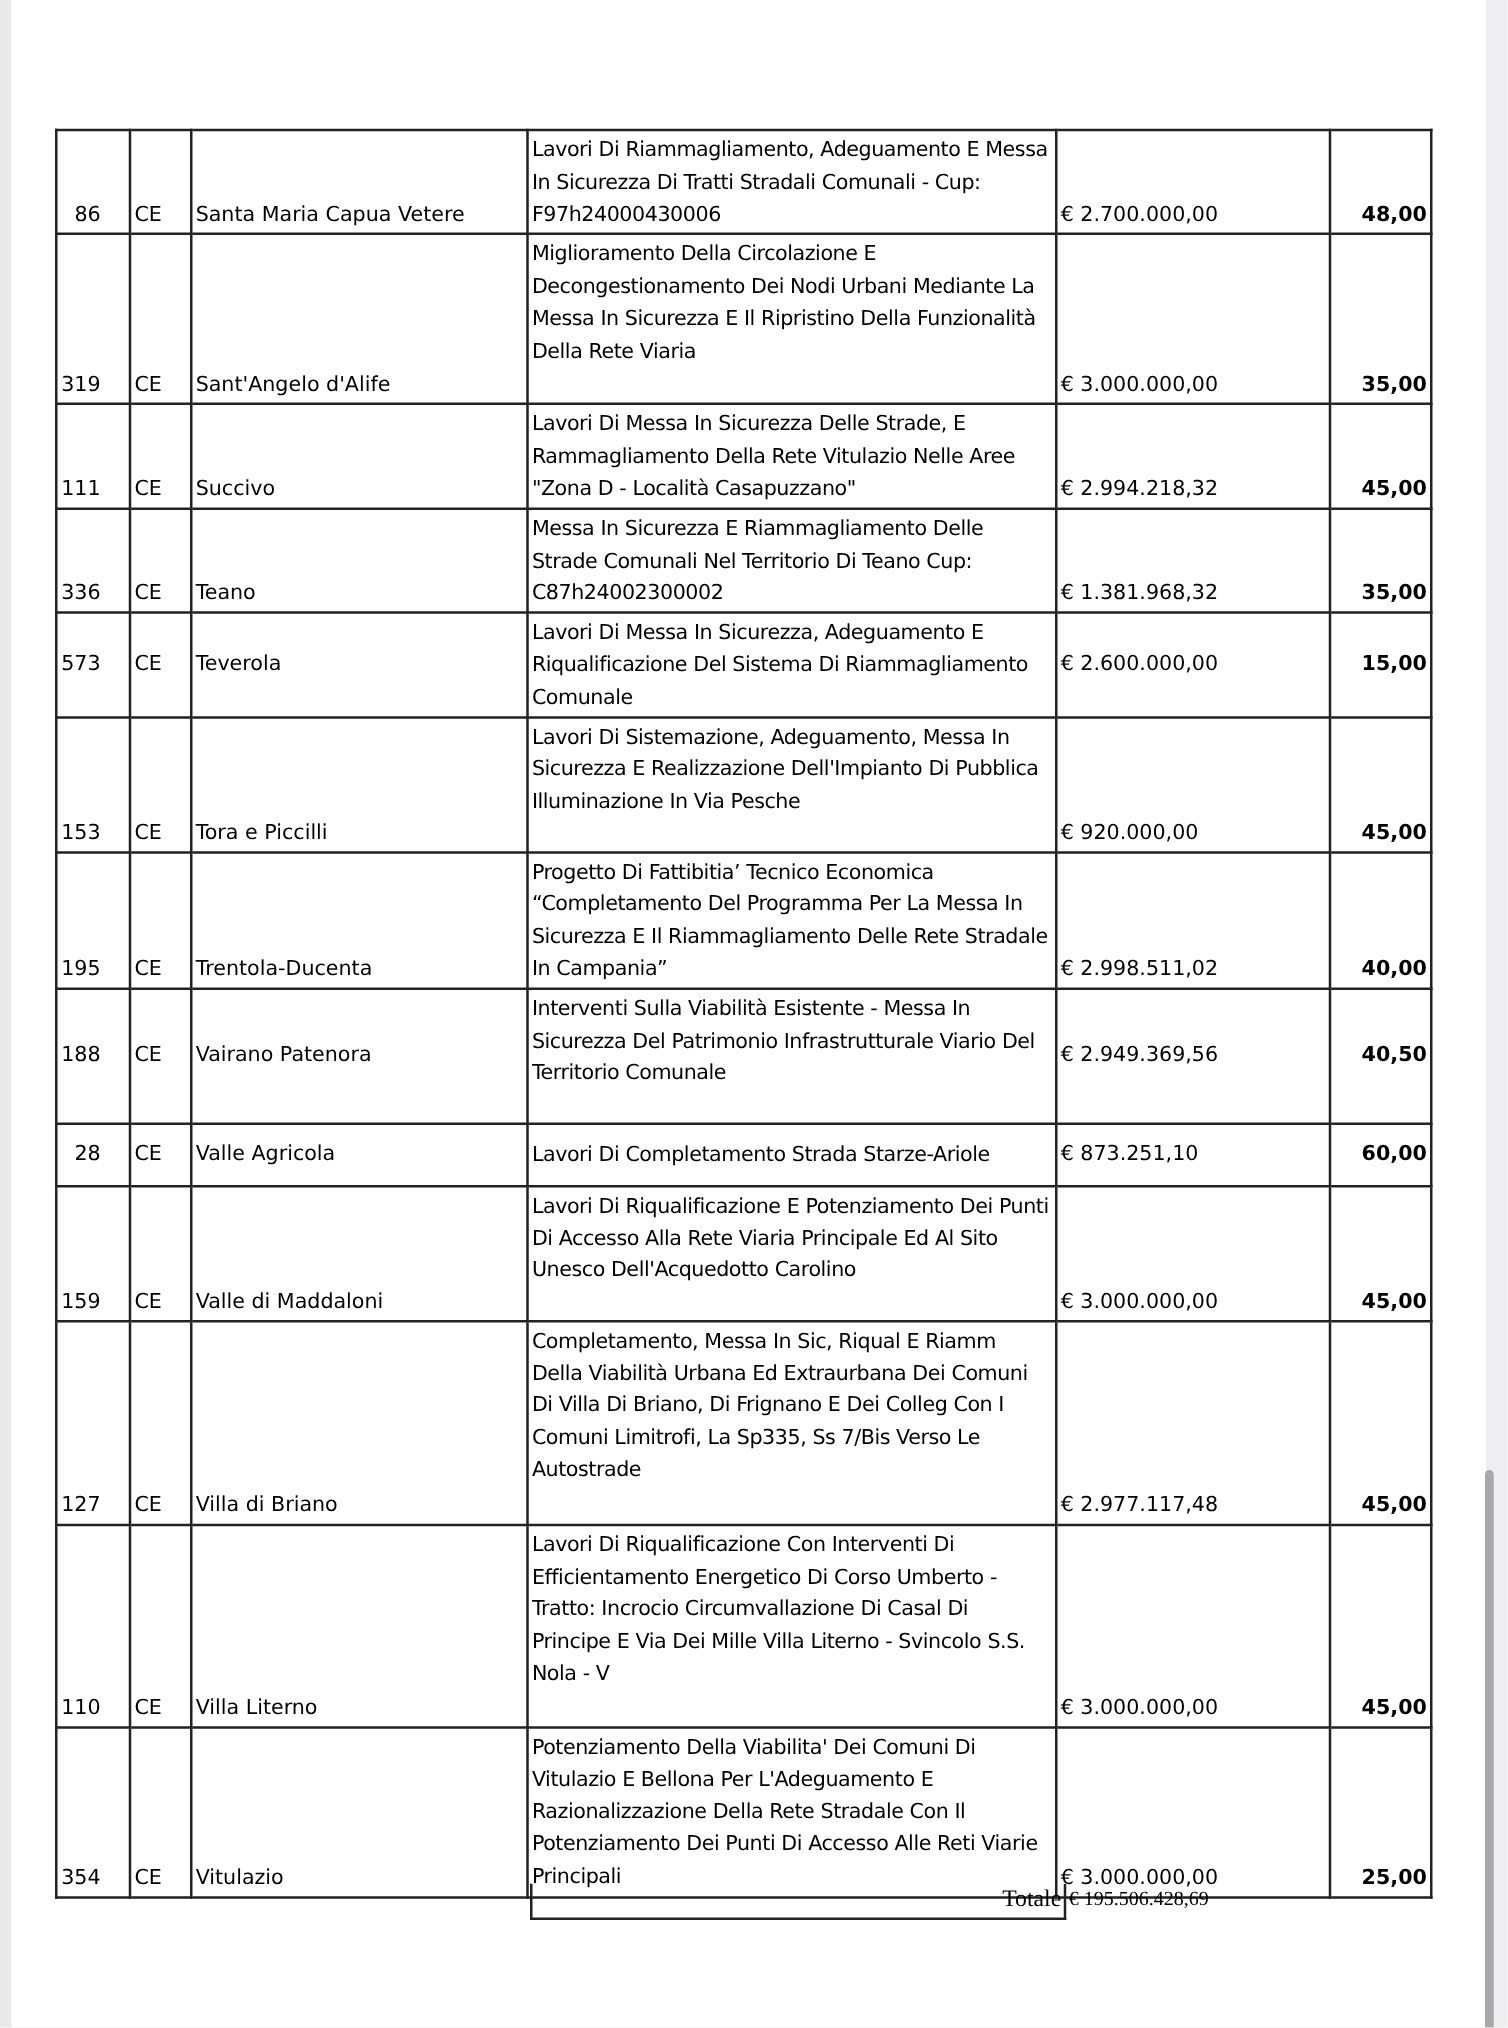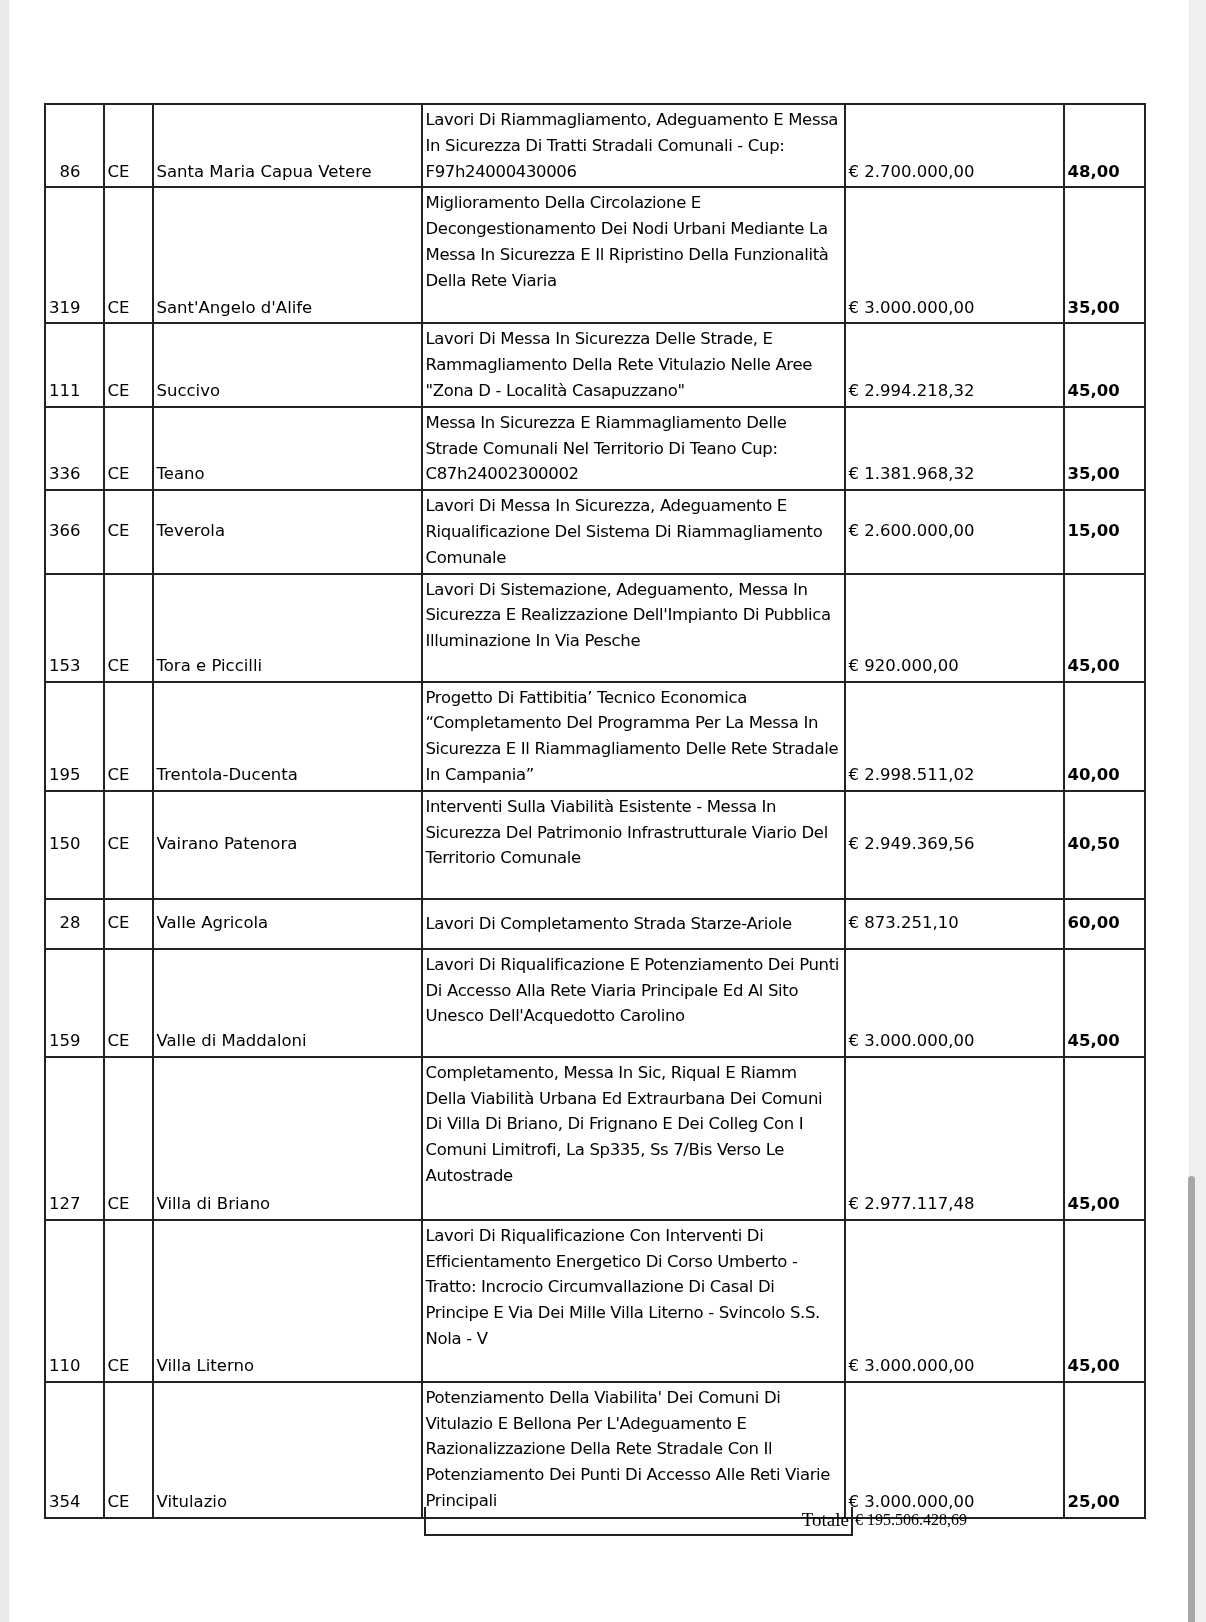--- a/index.html
+++ b/index.html
@@ -26,21 +26,21 @@
     font-family:"DejaVu Sans", sans-serif; font-size:16.5px; color:#000;
   }
   .tbl td {
     border:2px solid #222; padding:0 2px 2px 3px;
     vertical-align:bottom; line-height:25.8px; overflow:hidden;
   }
   .tbl td.num { text-align:right; padding-right:22px; }
   .tbl td.prov { text-align:left; }
   .tbl td.desc { vertical-align:top; padding-top:2px; line-height:25.8px; letter-spacing:-0.35px; }
   .tbl td.amt { }
-  .tbl td.score { font-weight:bold; }
+  .tbl td.score { font-weight:bold;text-align:right; }
   .tbl td.mid { vertical-align:middle; }
   .c1 { width:50px; } .c2 { width:49px; } .c3 { width:269px; }
   .c4 { width:423px; } .c5 { width:219px; } .c6 { width:81px; }
   .total-box {
     position:absolute; left:424px; top:1507px; width:425px; height:27px;
     border:2px solid #222; border-top:none;
     font-family:"Liberation Serif", serif; font-size:19px;
     text-align:right; line-height:26px; box-sizing:content-box;
   }
   .total-box span { padding-right:2px; }
@@ -92,21 +92,21 @@
       </tr>
       <tr style="height: 81px;">
         <td class="num">336</td>
         <td class="prov">CE</td>
         <td>Teano</td>
         <td class="desc">Messa In Sicurezza E Riammagliamento Delle Strade Comunali Nel Territorio Di Teano Cup: C87h24002300002</td>
         <td class="amt">€ 1.381.968,32</td>
         <td class="score">35,00</td>
       </tr>
       <tr style="height: 81px;">
-        <td class="num mid">366</td>
+        <td class="num mid">573</td>
         <td class="prov mid">CE</td>
         <td class="mid">Teverola</td>
         <td class="desc">Lavori Di Messa In Sicurezza, Adeguamento E Riqualificazione Del Sistema Di Riammagliamento Comunale</td>
         <td class="amt mid">€ 2.600.000,00</td>
         <td class="score mid">15,00</td>
       </tr>
       <tr style="height: 108px;">
         <td class="num">153</td>
         <td class="prov">CE</td>
         <td>Tora e Piccilli</td>
@@ -116,21 +116,21 @@
       </tr>
       <tr style="height: 108px;">
         <td class="num">195</td>
         <td class="prov">CE</td>
         <td>Trentola-Ducenta</td>
         <td class="desc">Progetto Di Fattibitia’ Tecnico Economica “Completamento Del Programma Per La Messa In Sicurezza E Il Riammagliamento Delle Rete Stradale In Campania”</td>
         <td class="amt">€ 2.998.511,02</td>
         <td class="score">40,00</td>
       </tr>
       <tr style="height: 108px;">
-        <td class="num mid">150</td>
+        <td class="num mid">188</td>
         <td class="prov mid">CE</td>
         <td class="mid">Vairano Patenora</td>
         <td class="desc">Interventi Sulla Viabilità Esistente - Messa In Sicurezza Del Patrimonio Infrastrutturale Viario Del Territorio Comunale</td>
         <td class="amt mid">€ 2.949.369,56</td>
         <td class="score mid">40,50</td>
       </tr>
       <tr style="height: 50px; margin-left: 16px;">
         <td class="num mid">28</td>
         <td class="prov mid">CE</td>
         <td class="mid">Valle Agricola</td>

